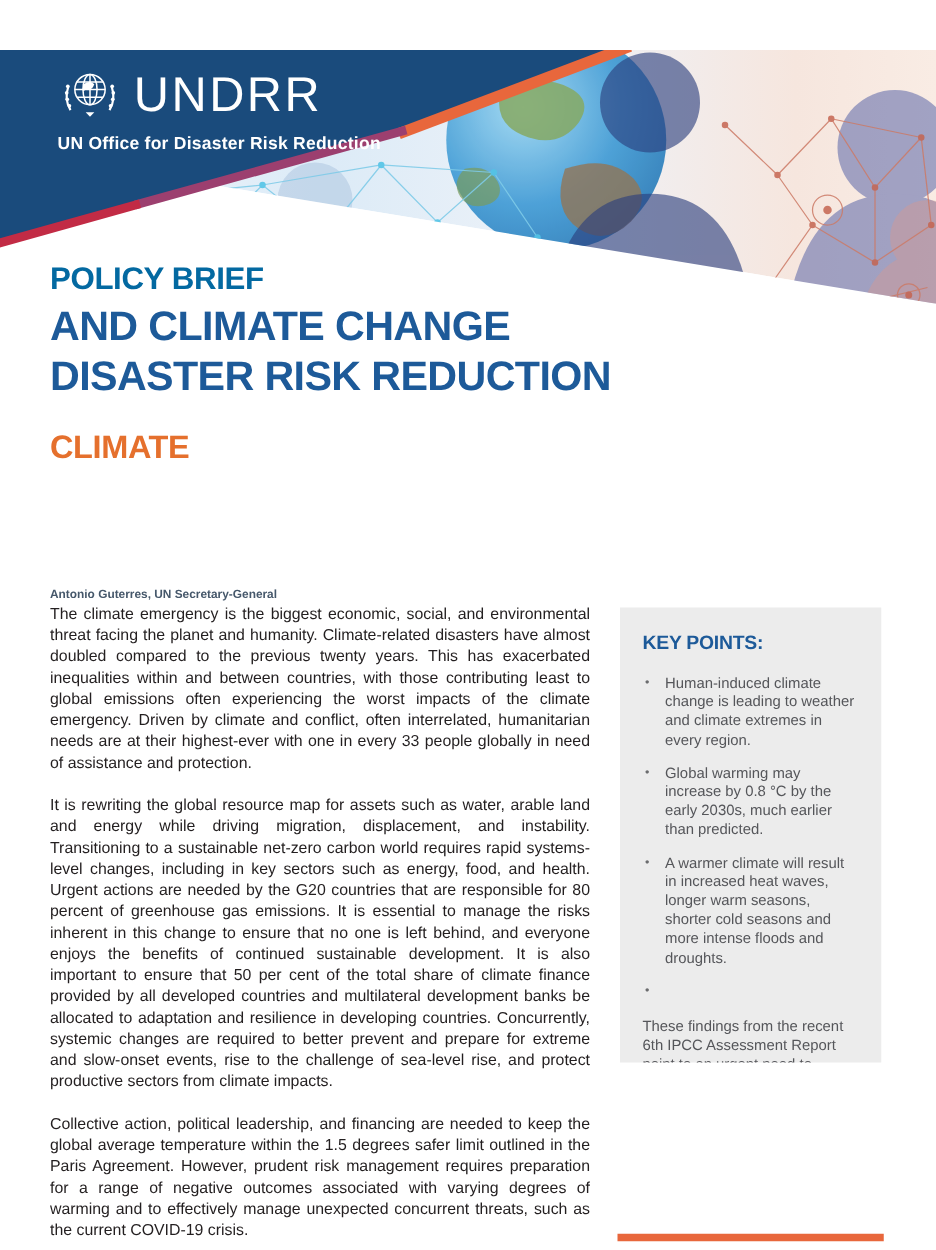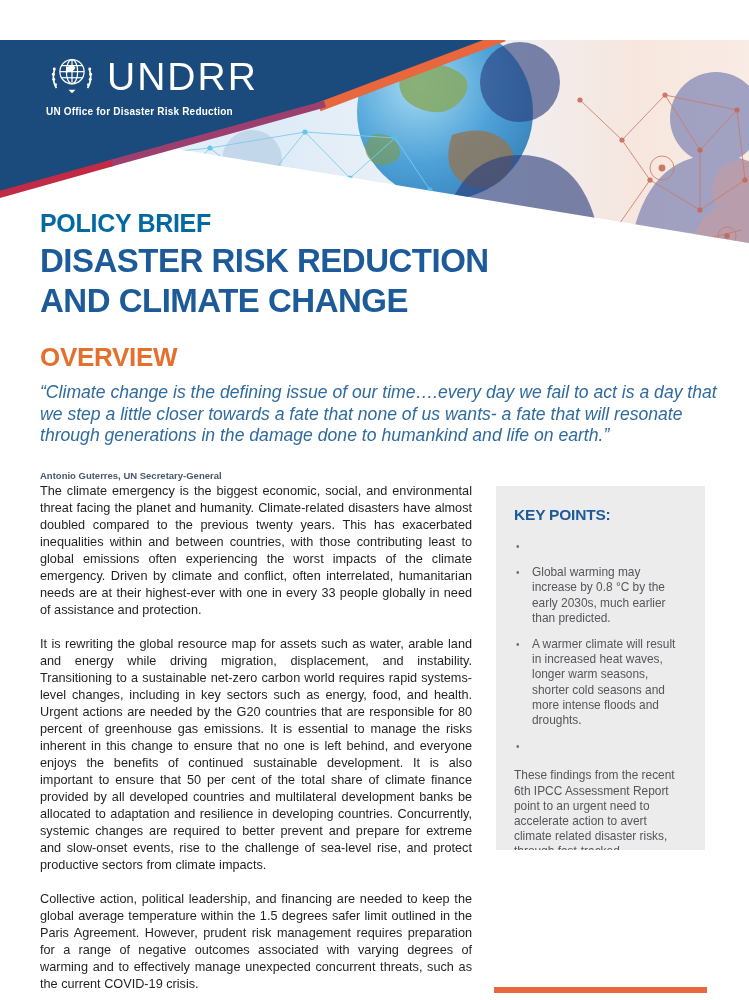--- a/index.html
+++ b/index.html
@@ -5,21 +5,21 @@
   html,body{margin:0;padding:0;background:#ffffff;}
   .page{
     position:relative;width:749px;height:1000px;background:#ffffff;overflow:hidden;
     font-family:"Liberation Sans",sans-serif;color:#231F20;margin-top:40px;
   }
   
   .hero-svg{position:absolute;top:0;left:0;display:block;}
   .logo-block{position:absolute;top:10px;left:46px;z-index:5;color:#ffffff;}
   .logo-row{display:flex;align-items:center;gap:9px;}
   .org-name{font-size:39px;font-weight:400;letter-spacing:2px;line-height:1;}
-  .org-sub{margin-top:4px;font-size:10px;font-weight:700;letter-spacing:.2px;}
+  .org-sub{margin-top:4px;font-size:14px;font-weight:700;letter-spacing:.2px;}
   
   .kicker{position:absolute;left:40px;top:169px;font-size:25px;font-weight:800;color:#0369a1;letter-spacing:-.3px;}
   .doc-title{position:absolute;left:40px;top:201px;font-size:33px;font-weight:800;color:#1D5A99;line-height:40px;letter-spacing:-.5px;}
   .overview{position:absolute;left:40px;top:302px;font-size:26px;font-weight:800;color:#E5702D;letter-spacing:-.3px;}
   .quote{position:absolute;left:40px;top:342px;width:700px;font-size:17.6px;font-style:italic;color:#2F6B9E;line-height:21.5px;}
   .attrib{position:absolute;left:40px;top:430px;font-size:9.5px;font-weight:700;color:#46586B;}
   
   .body-col{position:absolute;left:40px;top:443px;width:432px;font-size:12.7px;line-height:17px;text-align:justify;}
   .body-col p{margin:0 0 17px 0;}
   
@@ -162,38 +162,38 @@
           <path d="M26,46 h8 l-4,4 z"></path>
         </g>
       </svg>
       <div class="org-name">UNDRR</div>
     </div>
     <div class="org-sub">UN Office for Disaster Risk Reduction</div>
   </div>
 
   <div class="kicker">POLICY BRIEF</div>
   <div class="doc-title">
+    <div>AND CLIMATE CHANGE</div>
     <div>DISASTER RISK REDUCTION</div>
-    <div>AND CLIMATE CHANGE</div>
-  </div>
-  <div class="overview">OVERVIEW</div>
-  <div class="quote">“Climate change is the defining issue of our time….every day we fail to act is a day that we step a little closer towards a fate that none of us wants- a fate that will resonate through generations in the damage done to humankind and life on earth.”</div>
+  </div>
+  <div class="overview">CLIMATE</div>
   <div class="attrib">Antonio Guterres, UN Secretary-General</div>
 
   <div class="body-col">
     <p>The climate emergency is the biggest economic, social, and environmental threat facing the planet and humanity. Climate-related disasters have almost doubled compared to the previous twenty years. This has exacerbated inequalities within and between countries, with those contributing least to global emissions often experiencing the worst impacts of the climate emergency. Driven by climate and conflict, often interrelated, humanitarian needs are at their highest-ever with one in every 33 people globally in need of assistance and protection.</p>
     <p>It is rewriting the global resource map for assets such as water, arable land and energy while driving migration, displacement, and instability. Transitioning to a sustainable net-zero carbon world requires rapid systems-level changes, including in key sectors such as energy, food, and health. Urgent actions are needed by the G20 countries that are responsible for 80 percent of greenhouse gas emissions. It is essential to manage the risks inherent in this change to ensure that no one is left behind, and everyone enjoys the benefits of continued sustainable development. It is also important to ensure that 50 per cent of the total share of climate finance provided by all developed countries and multilateral development banks be allocated to adaptation and resilience in developing countries. Concurrently, systemic changes are required to better prevent and prepare for extreme and slow-onset events, rise to the challenge of sea-level rise, and protect productive sectors from climate impacts.</p>
     <p>Collective action, political leadership, and financing are needed to keep the global average temperature within the 1.5 degrees safer limit outlined in the Paris Agreement. However, prudent risk management requires preparation for a range of negative outcomes associated with varying degrees of warming and to effectively manage unexpected concurrent threats, such as the current COVID-19 crisis.</p>
   </div>
 
   <div class="panel">
     <h3>KEY POINTS:</h3>
     <ul>
       <li>
         <span class="blt">•</span>
+        <span>Human-induced climate change is leading to weather and climate extremes in every region.</span>
       </li>
       <li>
         <span class="blt">•</span>
         <span>Global warming may increase by 0.8 °C by the early 2030s, much earlier than predicted.</span>
       </li>
       <li>
         <span class="blt">•</span>
         <span>A warmer climate will result in increased heat waves, longer warm seasons, shorter cold seasons and more intense floods and droughts.</span>
       </li>
       <li>

